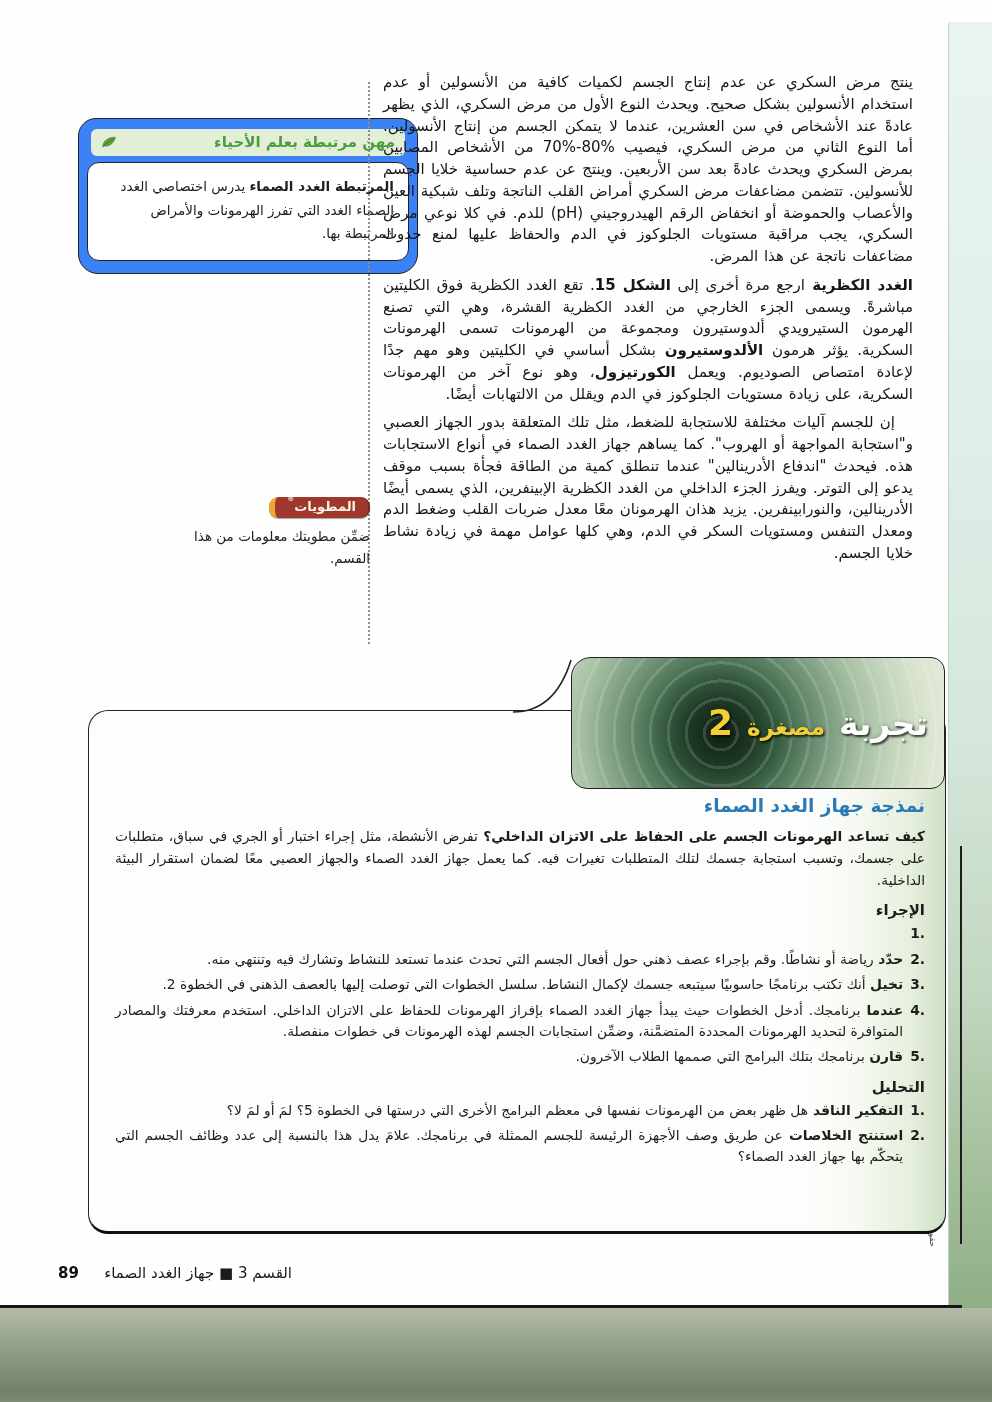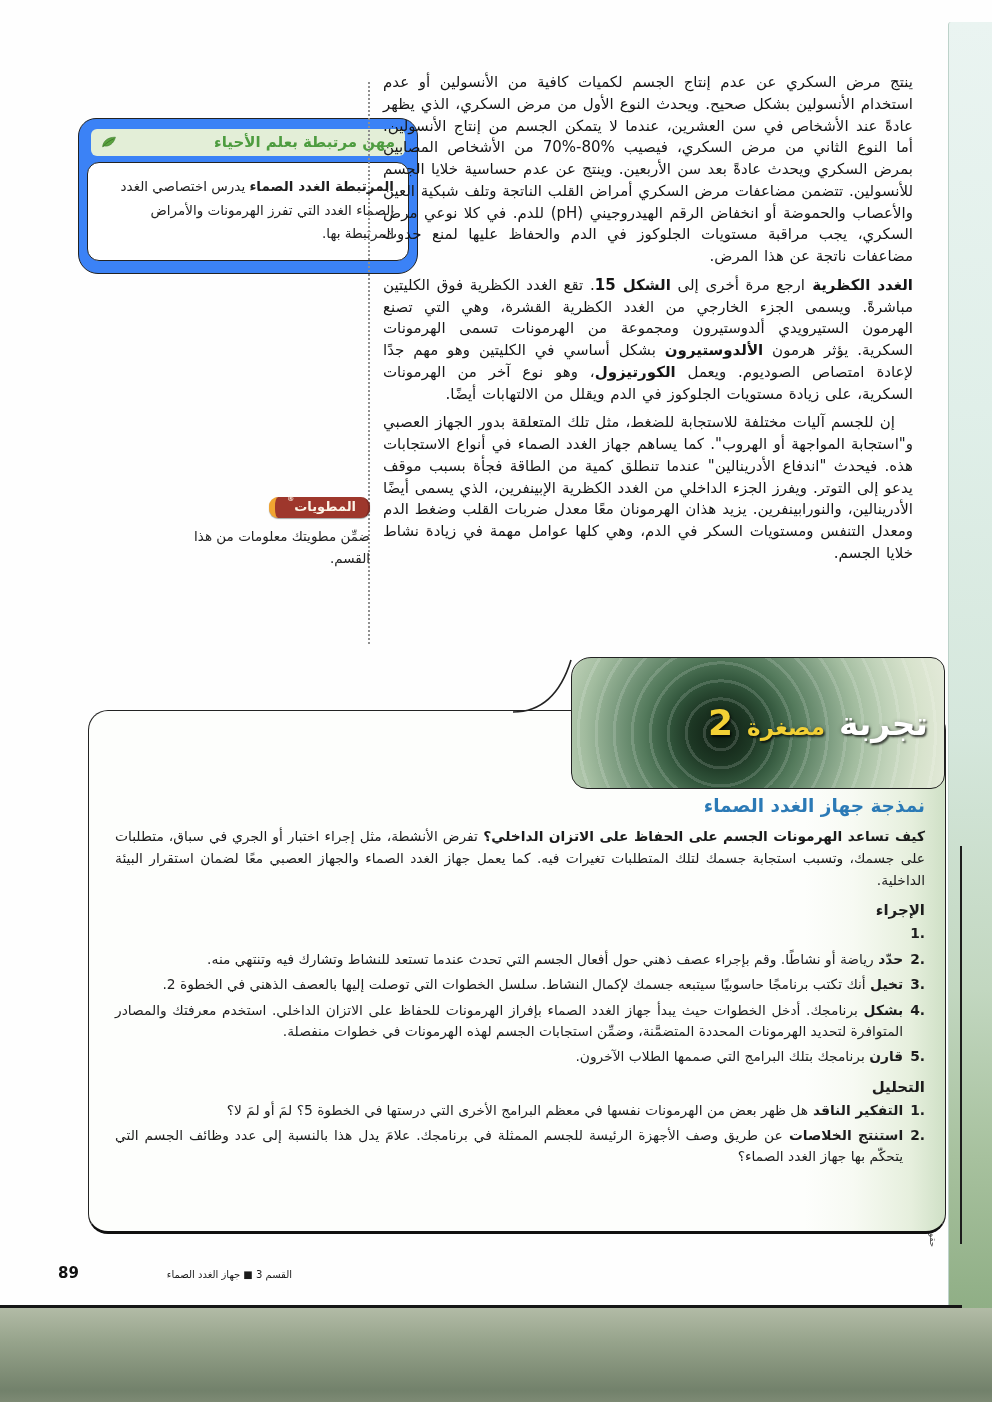--- a/index.html
+++ b/index.html
@@ -71,21 +71,21 @@
   .lab-title { color:#2b7ab6; font-weight:bold; font-size:18.5px; text-align:right; margin-bottom:10px; }
   .lab-intro { font-size:13.8px; line-height:1.58; text-align:justify; color:#1b1b1b; }
   .lab-h { font-weight:bold; font-size:15px; margin:10px 0 4px; }
   .step { display:flex; gap:7px; font-size:13.8px; line-height:1.55; margin-bottom:4px; }
   .step .num { direction:ltr; unicode-bidi:isolate; font-weight:bold; flex:0 0 auto; }
   .step .txt { text-align:justify; }
 
   
   .footer { position:absolute; left:58px; top:1264px; width:234px; direction:rtl;
     display:flex; justify-content:space-between; align-items:baseline; }
-  .footer-label { font-size:10px; color:#1a1a1a; }
+  .footer-label { font-size:15px; color:#1a1a1a; }
   .page-num { font-weight:bold; font-size:15px; color:#111; }
 </style>
 </head>
 <body>
 
 <div id="page">
 
   <div class="spine-strip"></div>
   <div class="spine-line"></div>
   <div class="spine-text">حقوق الطبع والتأليف © محفوظة لصالح مؤسسة McGraw-Hill Education</div>
@@ -136,21 +136,21 @@
       <div class="step">
         <span class="num">2.</span>
         <span class="txt"><span class="seg-b">حدّد</span><span> رياضة أو نشاطًا. وقم بإجراء عصف ذهني حول أفعال الجسم التي تحدث عندما تستعد للنشاط وتشارك فيه وتنتهي منه.</span></span>
       </div>
       <div class="step">
         <span class="num">3.</span>
         <span class="txt"><span class="seg-b">تخيل</span><span> أنك تكتب برنامجًا حاسوبيًا سيتبعه جسمك لإكمال النشاط. سلسل الخطوات التي توصلت إليها بالعصف الذهني في الخطوة 2.</span></span>
       </div>
       <div class="step">
         <span class="num">4.</span>
-        <span class="txt"><span class="seg-b">بشكل</span><span> برنامجك. أدخل الخطوات حيث يبدأ جهاز الغدد الصماء بإفراز الهرمونات للحفاظ على الاتزان الداخلي. استخدم معرفتك والمصادر المتوافرة لتحديد الهرمونات المحددة المتضمَّنة، وضمِّن استجابات الجسم لهذه الهرمونات في خطوات منفصلة.</span></span>
+        <span class="txt"><span class="seg-b">عندما</span><span> برنامجك. أدخل الخطوات حيث يبدأ جهاز الغدد الصماء بإفراز الهرمونات للحفاظ على الاتزان الداخلي. استخدم معرفتك والمصادر المتوافرة لتحديد الهرمونات المحددة المتضمَّنة، وضمِّن استجابات الجسم لهذه الهرمونات في خطوات منفصلة.</span></span>
       </div>
       <div class="step">
         <span class="num">5.</span>
         <span class="txt"><span class="seg-b">قارن</span><span> برنامجك بتلك البرامج التي صممها الطلاب الآخرون.</span></span>
       </div>
 
       <div class="lab-h">التحليل</div>
       <div class="step">
         <span class="num">1.</span>
         <span class="txt"><span class="seg-b">التفكير الناقد </span><span>هل ظهر بعض من الهرمونات نفسها في معظم البرامج الأخرى التي درستها في الخطوة 5؟ لمَ أو لمَ لا؟</span></span>

